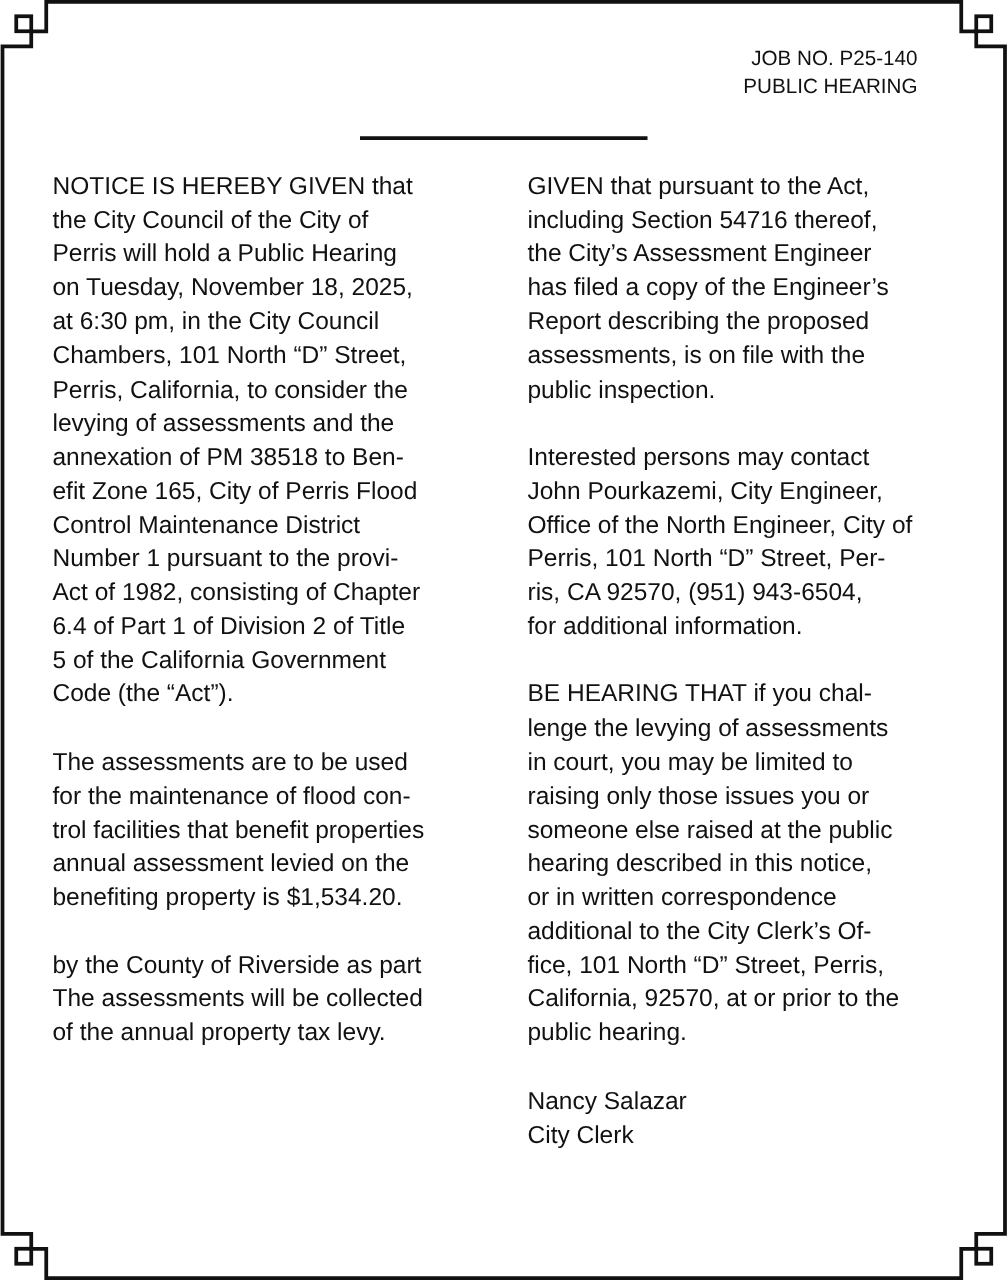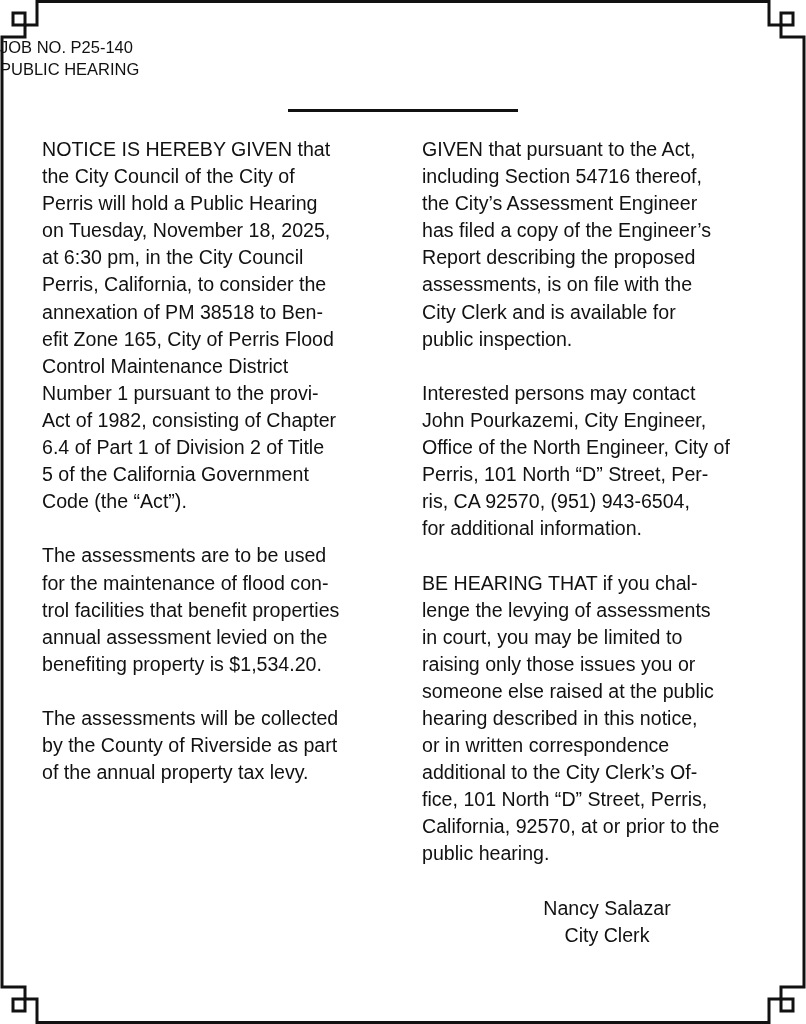--- a/index.html
+++ b/index.html
@@ -20,21 +20,21 @@
       left: 0;
       top: 0;
       width: 806px;
       height: 1024px;
     }
     .header {
       position: absolute;
       left: 0;
       width: 734px;
       top: 36px;
-      text-align: left;
+      text-align: right;
       font-size: 16.5px;
       line-height: 22px;
     }
     .rule {
       position: absolute;
       left: 288px;
       top: 109px;
       width: 230px;
       height: 3px;
       background: #111111;
@@ -43,21 +43,21 @@
       position: absolute;
       top: 136px;
       font-size: 19.6px;
       line-height: 27.1px;
       letter-spacing: 0;
     }
     .col.left { left: 42px; width: 360px; }
     .col.right { left: 422px; width: 370px; }
     .para { margin: 0 0 27.1px 0; }
     .line { display: block; white-space: nowrap; }
-    .sig { margin: 0; text-align: center; }
+    .sig { margin: 0; }
   </style>
 </head>
 <body>
 
 <svg id="frame" width="806" height="1024" viewBox="0 0 806 1024">
   <g fill="none" stroke="#111111" stroke-width="3" stroke-linejoin="miter">
 
     <path d="M37,1.5 L769,1.5 L769,25 L781,25 L781,37 L804,37 L804,987 L781,987 L781,999 L769,999 L769,1022.5 L37,1022.5 L37,999 L25,999 L25,987 L2,987 L2,37 L25,37 L25,25 L37,25 Z"></path>
 
     <rect x="13" y="13" width="12" height="12"></rect>
@@ -73,53 +73,54 @@
 </div>
 <div class="rule"></div>
 
 <div class="col left" id="left-col">
     <div class="para">
       <span class="line">NOTICE IS HEREBY GIVEN that</span>
       <span class="line">the City Council of the City of</span>
       <span class="line">Perris will hold a Public Hearing</span>
       <span class="line">on Tuesday, November 18, 2025,</span>
       <span class="line">at 6:30 pm, in the City Council</span>
+      <span class="line">Chambers, 101 North “D” Street,</span>
       <span class="line">Perris, California, to consider the</span>
+      <span class="line">levying of assessments and the</span>
       <span class="line">annexation of PM 38518 to Ben-</span>
       <span class="line">efit Zone 165, City of Perris Flood</span>
       <span class="line">Control Maintenance District</span>
       <span class="line">Number 1 pursuant to the provi-</span>
       <span class="line">Act of 1982, consisting of Chapter</span>
       <span class="line">6.4 of Part 1 of Division 2 of Title</span>
       <span class="line">5 of the California Government</span>
       <span class="line">Code (the “Act”).</span>
     </div>
     <div class="para">
       <span class="line">The assessments are to be used</span>
       <span class="line">for the maintenance of flood con-</span>
       <span class="line">trol facilities that benefit properties</span>
       <span class="line">annual assessment levied on the</span>
       <span class="line">benefiting property is $1,534.20.</span>
     </div>
     <div class="para">
+      <span class="line">by the County of Riverside as part</span>
       <span class="line">The assessments will be collected</span>
-      <span class="line">by the County of Riverside as part</span>
       <span class="line">of the annual property tax levy.</span>
     </div>
   </div>
 <div class="col right" id="right-col">
   <div id="right-paras">
       <div class="para">
         <span class="line">GIVEN that pursuant to the Act,</span>
         <span class="line">including Section 54716 thereof,</span>
         <span class="line">the City’s Assessment Engineer</span>
         <span class="line">has filed a copy of the Engineer’s</span>
         <span class="line">Report describing the proposed</span>
         <span class="line">assessments, is on file with the</span>
-        <span class="line">City Clerk and is available for</span>
         <span class="line">public inspection.</span>
       </div>
       <div class="para">
         <span class="line">Interested persons may contact</span>
         <span class="line">John Pourkazemi, City Engineer,</span>
         <span class="line">Office of the North Engineer, City of</span>
         <span class="line">Perris, 101 North “D” Street, Per-</span>
         <span class="line">ris, CA  92570, (951) 943-6504,</span>
         <span class="line">for additional information.</span>
       </div>

